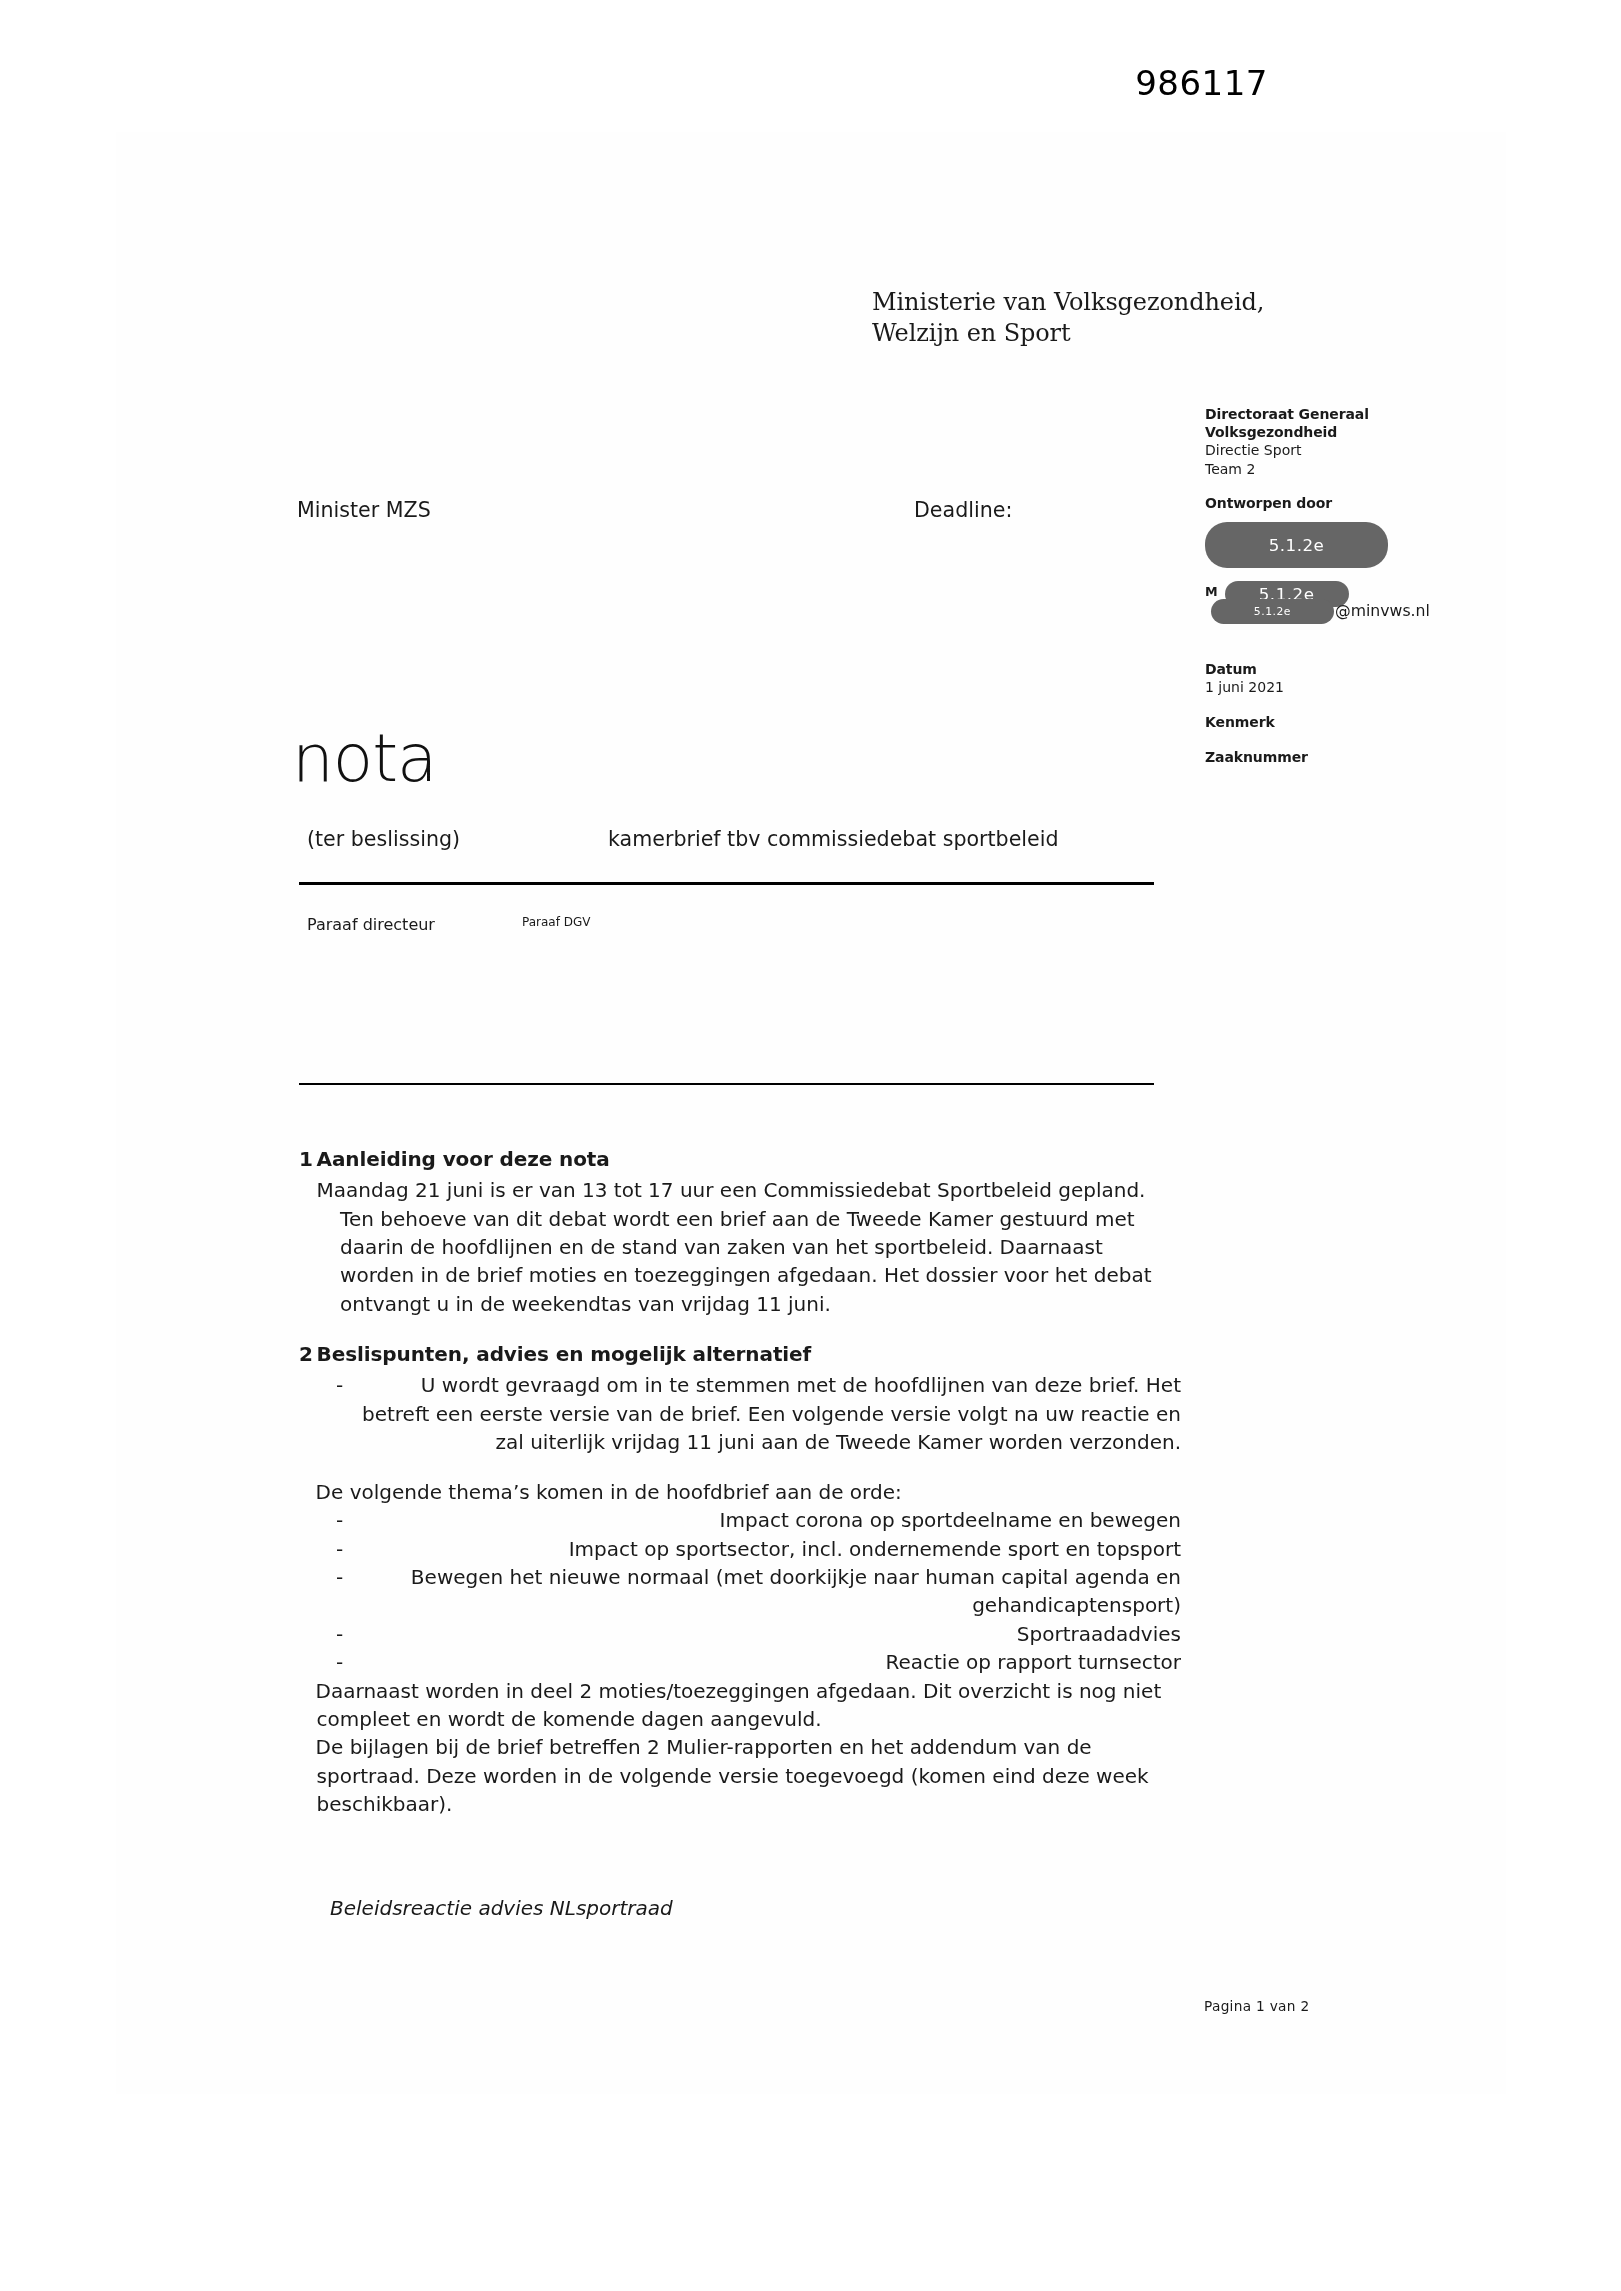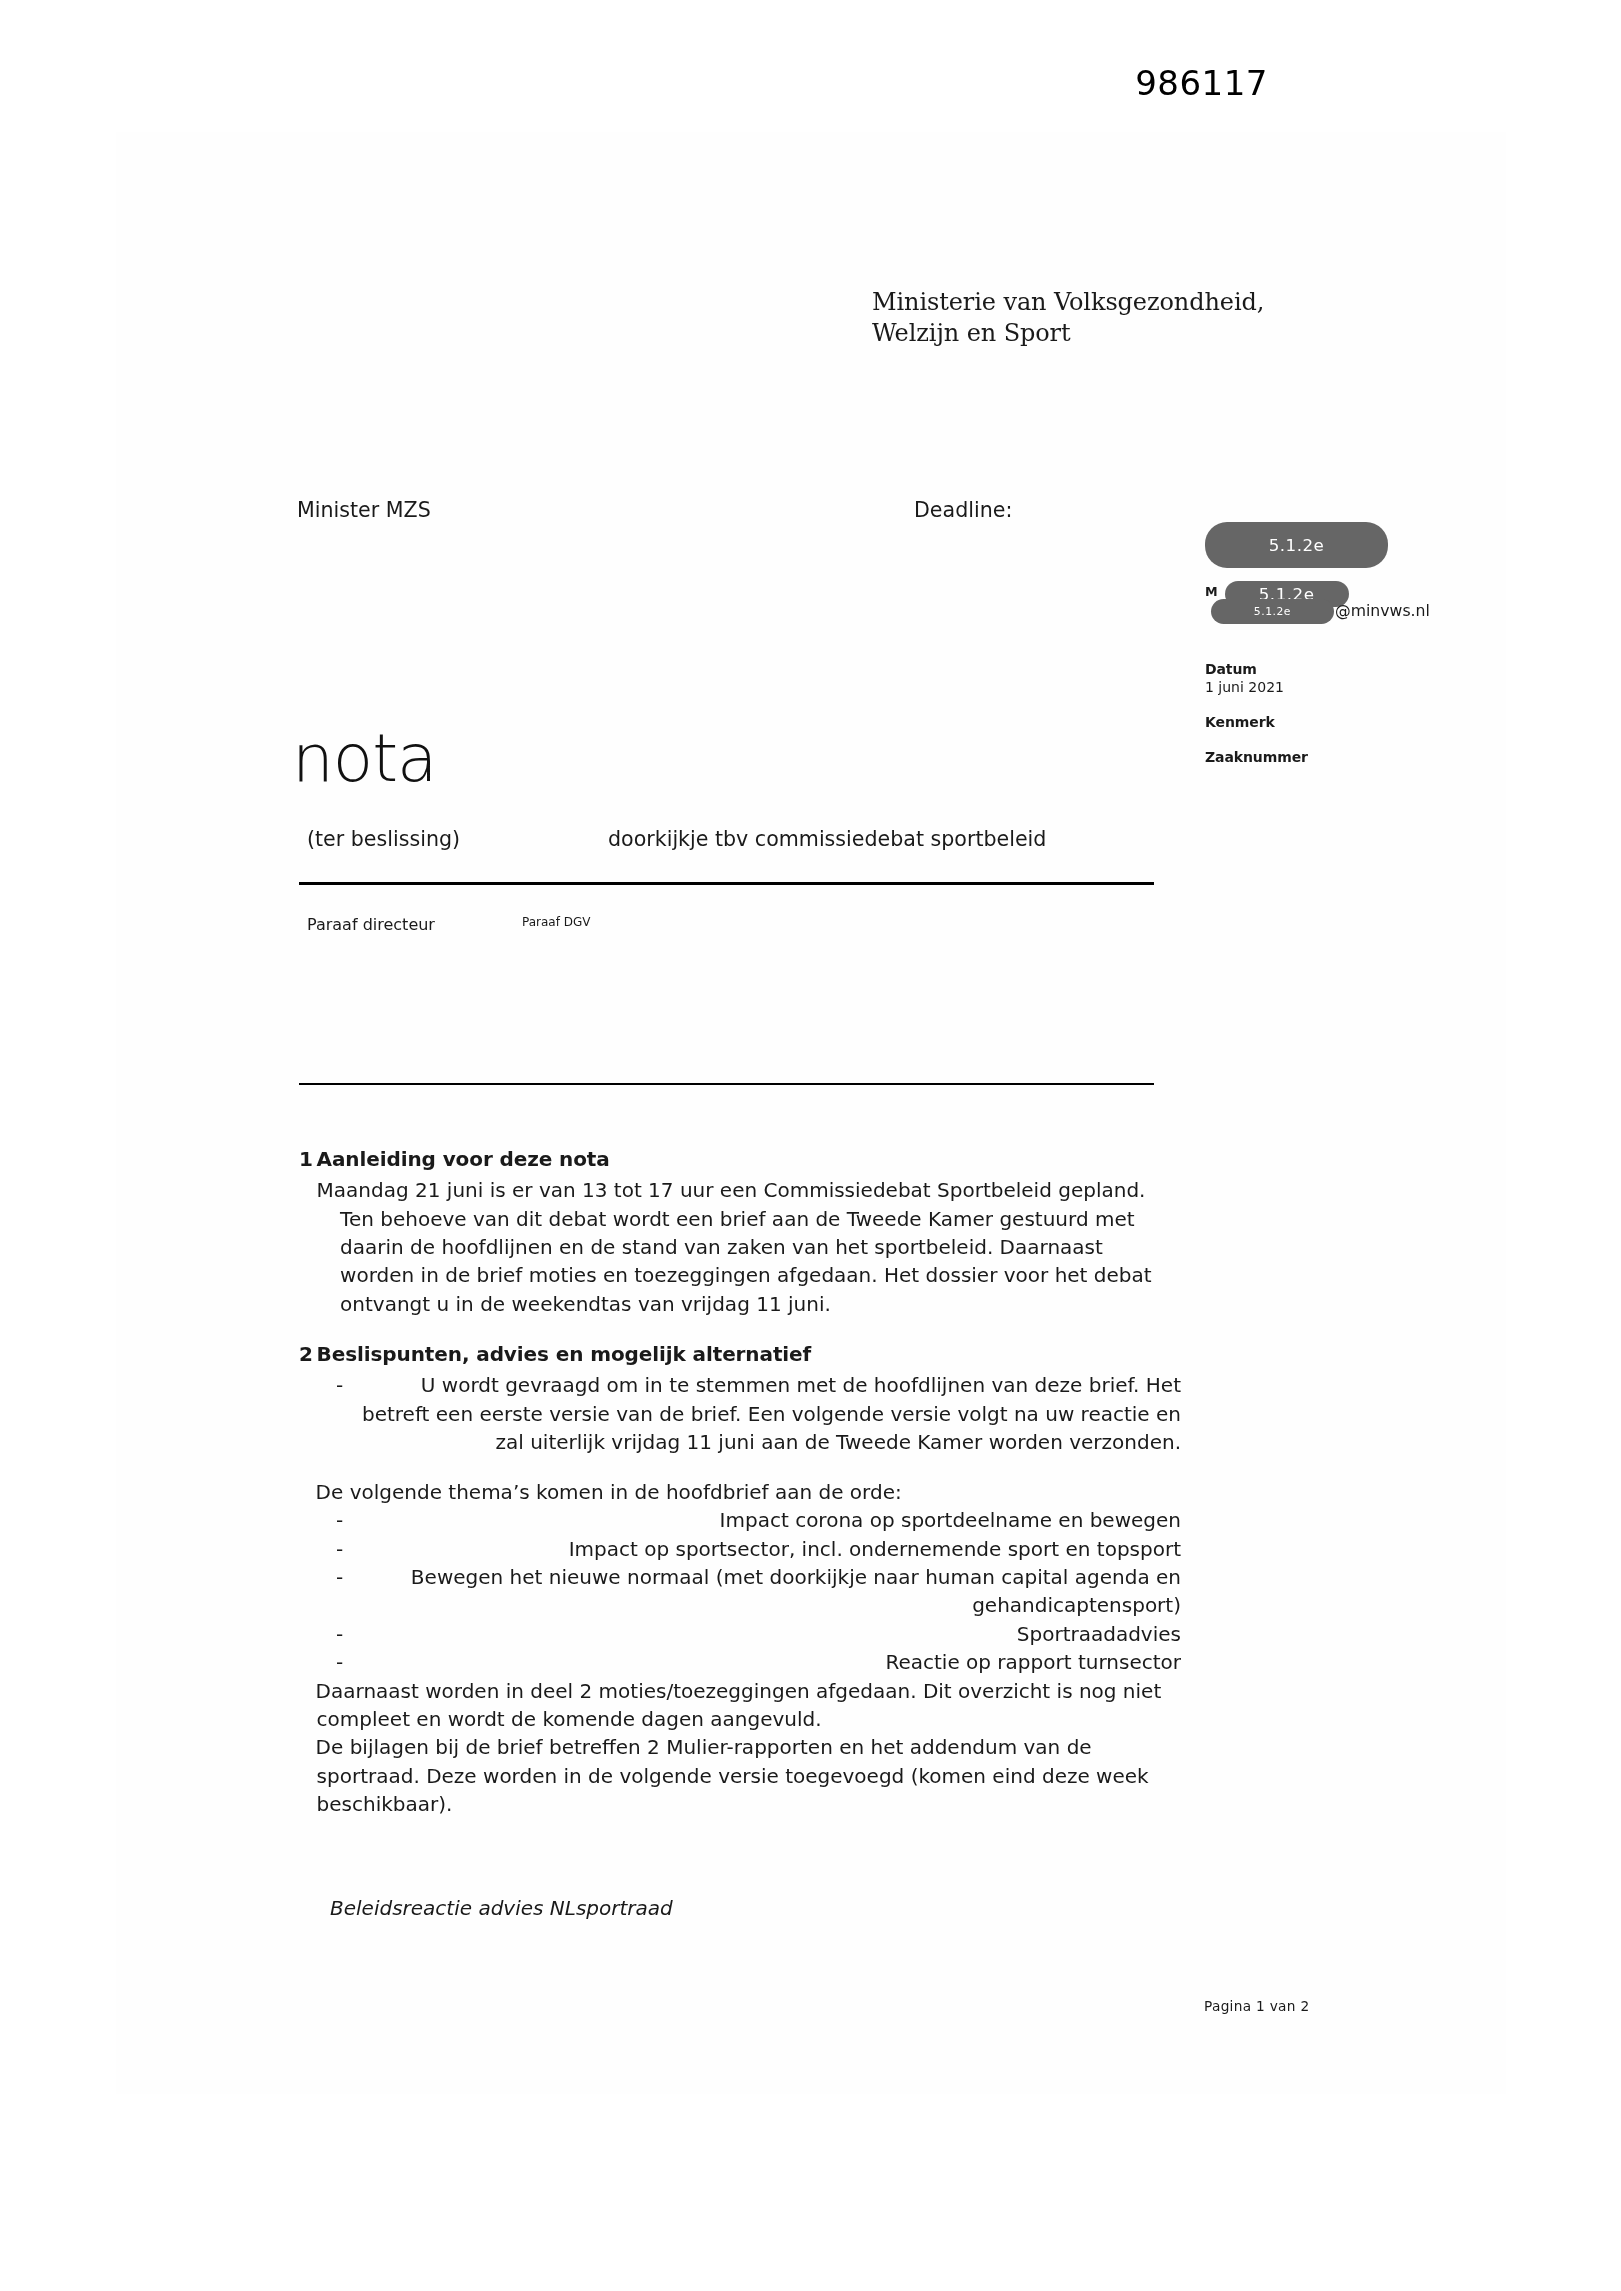--- a/index.html
+++ b/index.html
@@ -289,20 +289,28 @@
   <div id="doc-number">986117</div>
 
   <div id="ministry-header">
     <div>Ministerie van Volksgezondheid,</div>
     <div>Welzijn en Sport</div>
   </div>
 
   <div id="addressee">Minister MZS</div>
   <div id="deadline">Deadline:</div>
 
+  <div id="meta-col">
+    <div class="meta-strong">Directoraat Generaal</div>
+    <div class="meta-strong">Volksgezondheid</div>
+    <div class="meta-plain">Directie Sport</div>
+    <div class="meta-plain">Team 2</div>
+    <div class="meta-gap"></div>
+    <div class="meta-strong">Ontworpen door</div>
+  </div>
 
   <div class="redaction" id="redact-1">5.1.2e</div>
 
   <div id="email-row">
     <span id="email-m">M</span>
     <span class="redaction" id="redact-2">5.1.2e</span>
     <span class="redaction" id="redact-3">5.1.2e</span>
     <span id="email-domain">@minvws.nl</span>
   </div>
 
@@ -310,21 +318,21 @@
     <div class="meta-strong">Datum</div>
     <div class="meta-plain">1 juni 2021</div>
     <div class="meta-gap"></div>
     <div class="meta-strong">Kenmerk</div>
     <div class="meta-gap"></div>
     <div class="meta-strong">Zaaknummer</div>
   </div>
 
   <div id="nota-title">nota</div>
   <div id="nota-sub-left">(ter beslissing)</div>
-  <div id="nota-sub-right">doorkijkje tbv commissiedebat sportbeleid</div>
+  <div id="nota-sub-right">kamerbrief tbv commissiedebat sportbeleid</div>
 
   <div id="rule-thick"></div>
 
   <div id="paraaf-directeur">Paraaf directeur</div>
   <div id="paraaf-dgv">Paraaf DGV</div>
 
   <div id="rule-thin"></div>
 
   <div id="body-sections">
 

